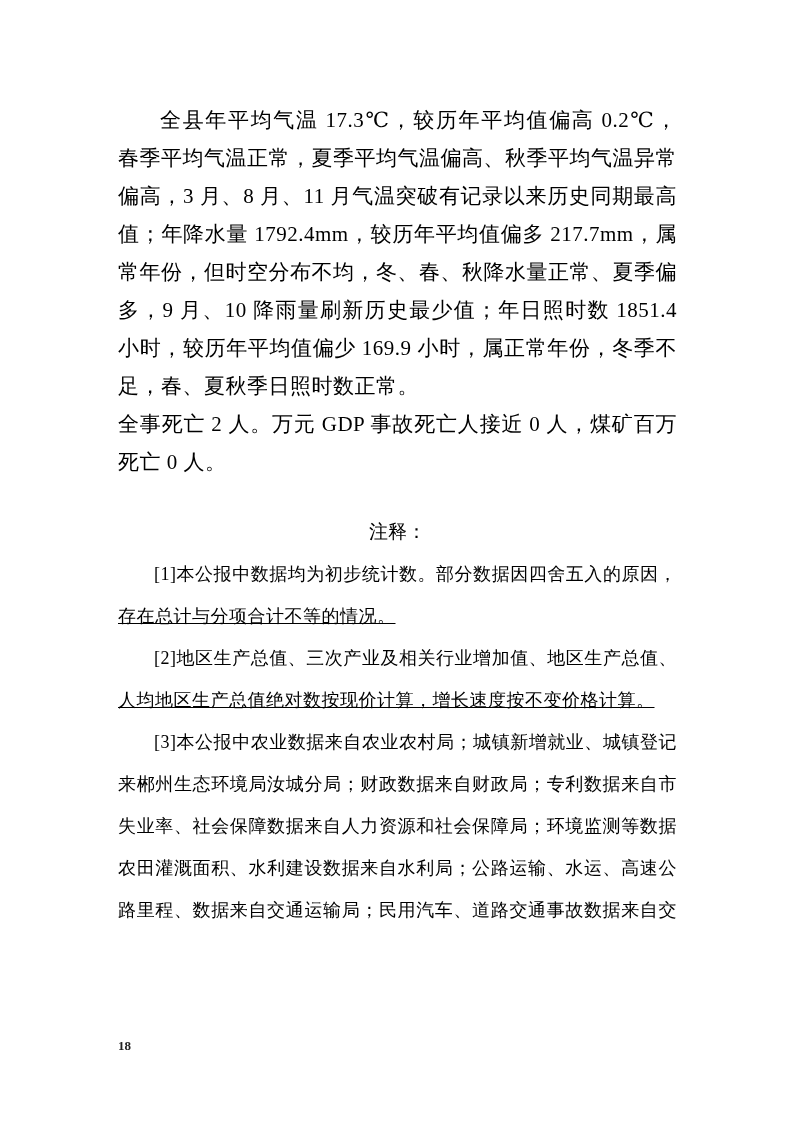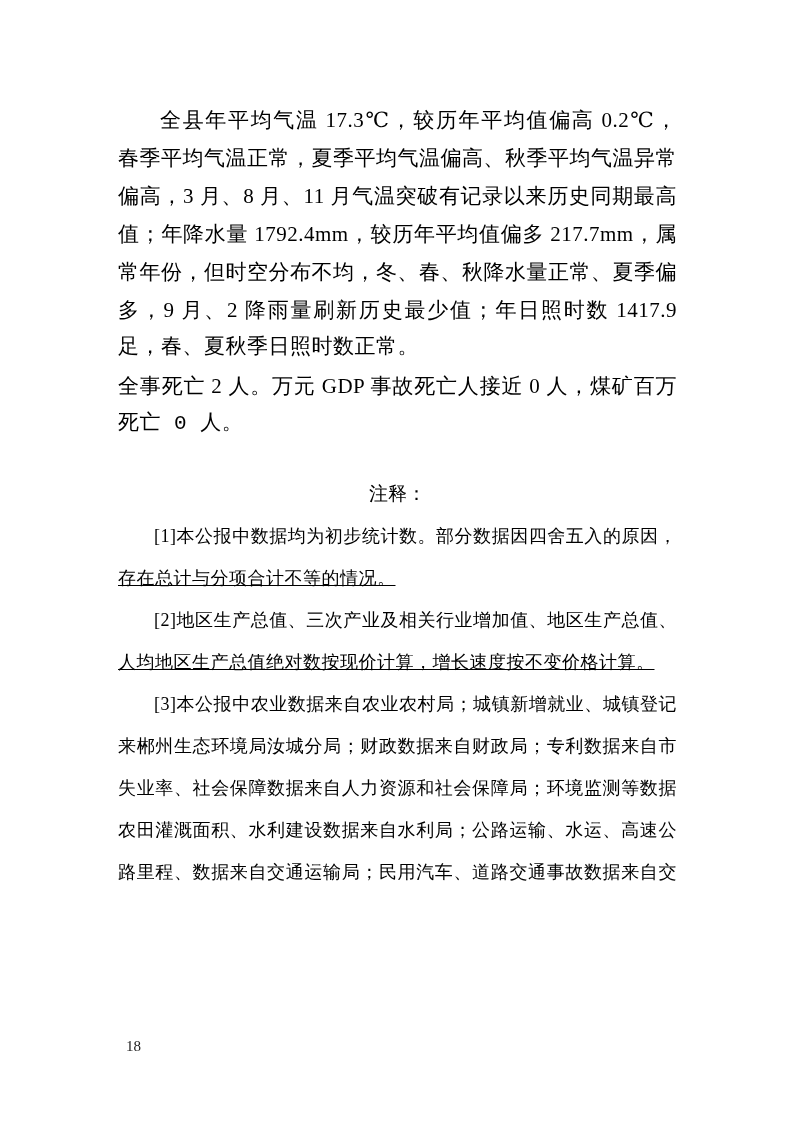--- a/index.html
+++ b/index.html
@@ -33,21 +33,20 @@
     text-justify: inter-character;
     white-space: normal;
     overflow: hidden;
   }
   .body-line.first {
     text-indent: 2em;
   }
   .body-line.last {
     text-align: right;
     text-align-last: left;
-    font-family: Liberation Mono, monospace;
   }
   
   .notes-header {
     margin-top: 30px;
     font-size: 19px;
     line-height: 42px;
     height: 42px;
     text-align: center;
   }
   .note-line {
@@ -65,40 +64,40 @@
   }
   .note-line.last {
     text-align: left;
     text-align-last: left;
     text-decoration: underline;
   }
   .page-footer {
     position: absolute;
     left: 118px;
     top: 1038px;
-    font-size: 15px;
-    font-weight: normal;
+    font-size: 13px;
+    font-weight: bold;
     font-family: "Liberation Serif", "DejaVu Serif", serif;
     color: #222222;
-    margin-left: 8px;
   }
 </style>
 </head>
 <body>
 
 <div class="page">
   <div class="content">
 
     <div>
       <div class="body-line first">全县年平均气温 17.3℃，较历年平均值偏高 0.2℃，冬、</div>
       <div class="body-line">春季平均气温正常，夏季平均气温偏高、秋季平均气温异常</div>
       <div class="body-line">偏高，3 月、8 月、11 月气温突破有记录以来历史同期最高</div>
       <div class="body-line">值；年降水量 1792.4mm，较历年平均值偏多 217.7mm，属正</div>
       <div class="body-line">常年份，但时空分布不均，冬、春、秋降水量正常、夏季偏</div>
-      <div class="body-line">多，9 月、2 降雨量刷新历史最少值；年日照时数 1417.9</div>
+      <div class="body-line">多，9 月、10 降雨量刷新历史最少值；年日照时数 1851.4</div>
+      <div class="body-line">小时，较历年平均值偏少 169.9 小时，属正常年份，冬季不</div>
       <div class="body-line last">足，春、夏秋季日照时数正常。</div>
     </div>
 
     <div>
       <div class="body-line">全事死亡 2 人。万元 GDP 事故死亡人接近 0 人，煤矿百万吨</div>
       <div class="body-line last">死亡 0 人。</div>
     </div>
 
     <div>
       <div class="notes-header">注释：</div>

